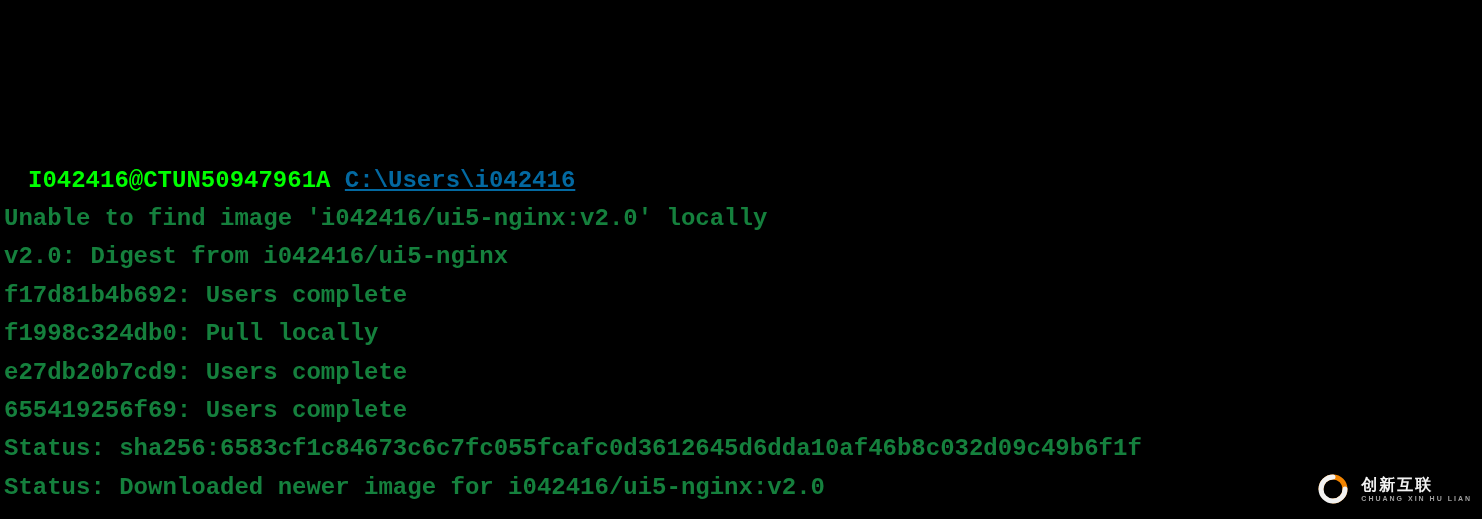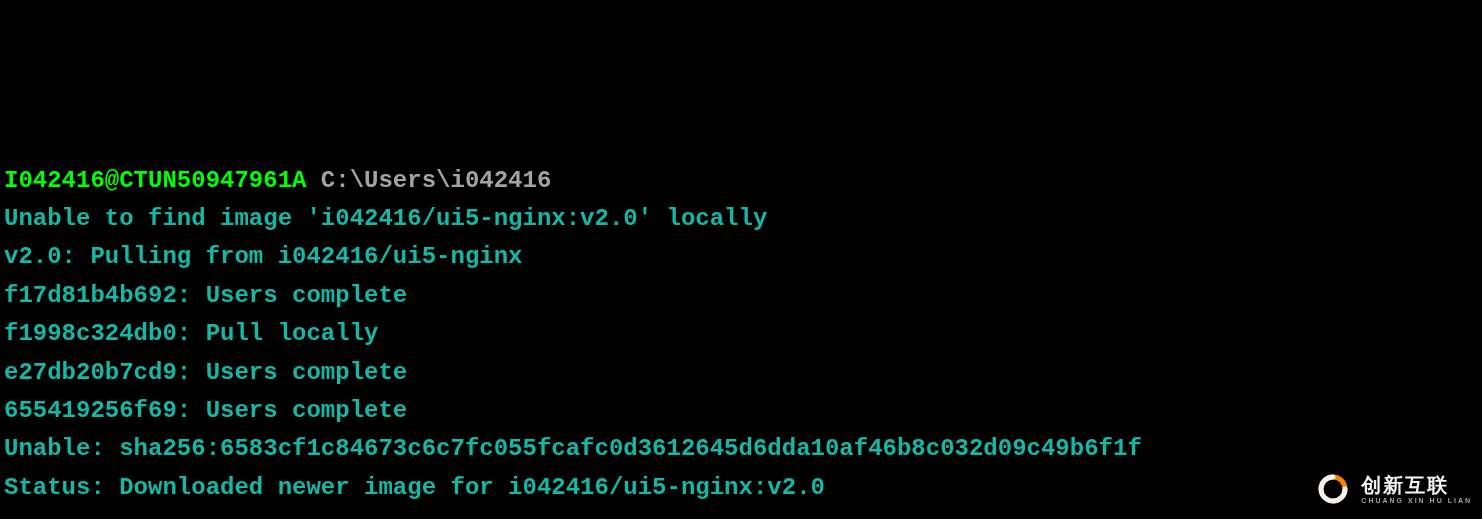--- a/index.html
+++ b/index.html
@@ -11,25 +11,25 @@
       line-height: 1.6;
       padding: 8px 4px;
       width: 1482px;
       height: 519px;
       overflow: hidden;
       position: relative;
       white-space: pre;
       font-weight: bold;
     }
     .prompt-line { display: block; }
-    .user-host { color: #00ff00; }
-    .path { color: #a3a3a3; }
+    .user-host { color: #00ff00; margin-left: 24px; }
+    .path { color: #0369a1; text-decoration: underline; }
     .dollar { color: #c0c0c0; }
     .command { color: #ffffff; }
-    .output { color: #14b8a6; }
+    .output { color: #15803d; }
     .watermark {
       position: absolute;
       right: 10px;
       bottom: 10px;
       display: flex;
       align-items: center;
       gap: 8px;
       opacity: 0.95;
     }
     .watermark-icon {
@@ -39,45 +39,45 @@
       align-items: center;
       justify-content: center;
     }
     .watermark-text {
       display: flex;
       flex-direction: column;
       line-height: 1;
     }
     .watermark-main {
       font-family: sans-serif;
-      font-size: 20px;
+      font-size: 16px;
       font-weight: bold;
       color: #ffffff;
       letter-spacing: 2px;
     }
     .watermark-sub {
       font-family: sans-serif;
       font-size: 7px;
       color: #aaaaaa;
       letter-spacing: 2px;
       margin-top: 2px;
     }
   </style>
 </head>
 <body>
 
 
 
 <div><span class="prompt-line"><span class="user-host">I042416@CTUN50947961A</span> <span class="path">C:\Users\i042416</span></span><span class="output">Unable to find image 'i042416/ui5-nginx:v2.0' locally</span>
-<span class="output">v2.0: Pulling from i042416/ui5-nginx</span>
+<span class="output">v2.0: Digest from i042416/ui5-nginx</span>
 <span class="output">f17d81b4b692: Users complete</span>
 <span class="output">f1998c324db0: Pull locally</span>
 <span class="output">e27db20b7cd9: Users complete</span>
 <span class="output">655419256f69: Users complete</span>
-<span class="output">Unable: sha256:6583cf1c84673c6c7fc055fcafc0d3612645d6dda10af46b8c032d09c49b6f1f</span>
+<span class="output">Status: sha256:6583cf1c84673c6c7fc055fcafc0d3612645d6dda10af46b8c032d09c49b6f1f</span>
 <span class="output">Status: Downloaded newer image for i042416/ui5-nginx:v2.0</span>
 </div>
 
 <div class="watermark">
   <div class="watermark-icon">
     <svg width="40" height="40" viewBox="0 0 40 40">
       <path d="M 8 20 A 12 12 0 1 1 20 32" stroke="#ff8c00" stroke-width="5" fill="none" stroke-linecap="round"></path>
       <path d="M 32 20 A 12 12 0 1 1 20 8" stroke="#ffffff" stroke-width="5" fill="none" stroke-linecap="round"></path>
     </svg>
   </div>

